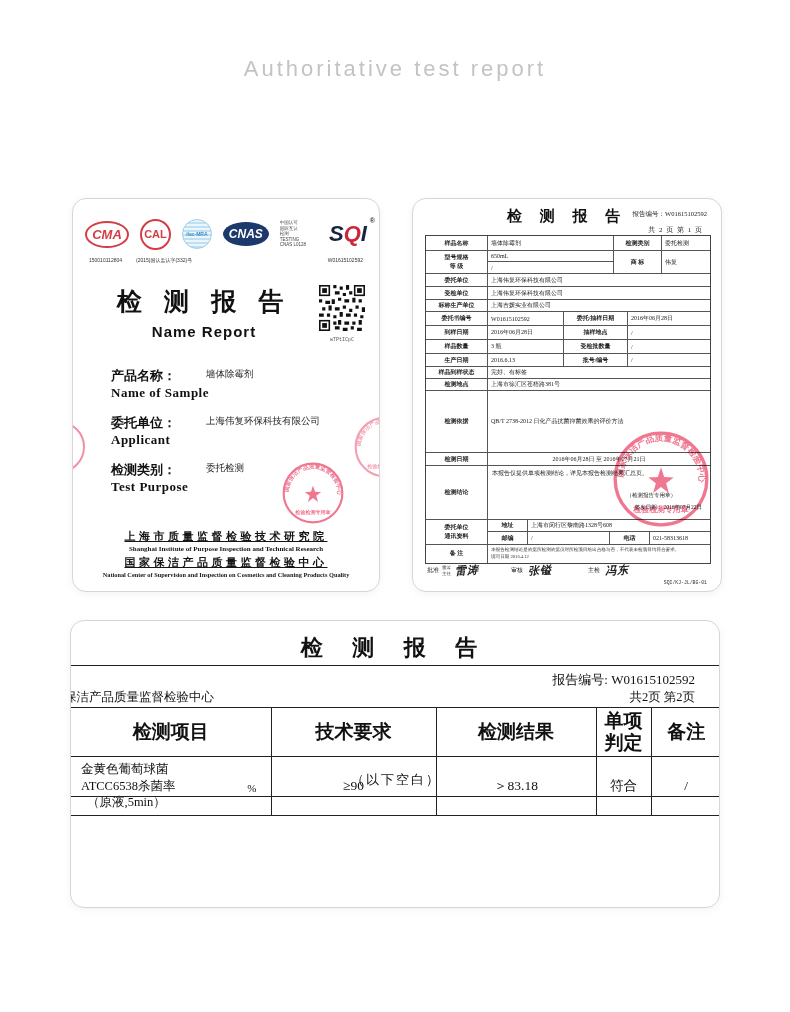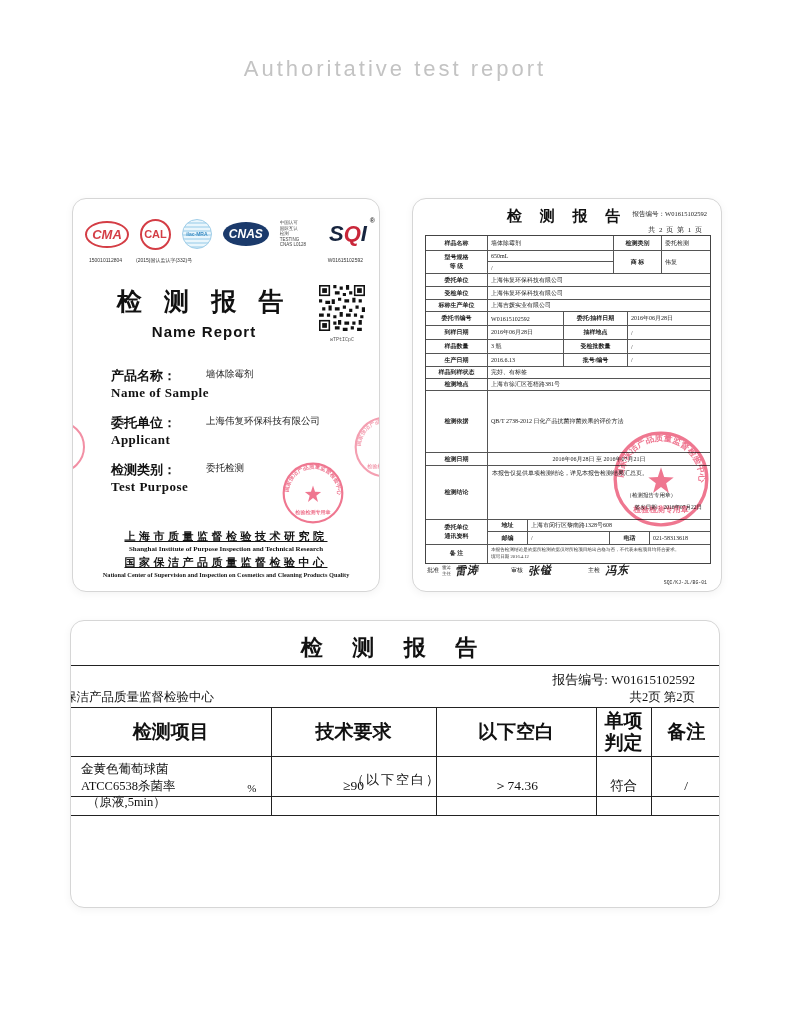--- a/index.html
+++ b/index.html
@@ -341,33 +341,33 @@
         <col style="width:200px">
         <col style="width:165px">
         <col style="width:160px">
         <col style="width:55px">
         <col style="width:70px">
       </colgroup>
     <tbody>
         <tr>
       <td class="sth no-l">检测项目</td>
       <td class="sth">技术要求</td>
-      <td class="sth">以下空白</td>
+      <td class="sth">检测结果</td>
       <td class="sth wrap">单项判定</td>
       <td class="sth no-r">备注</td>
     </tr>
     <tr>
       <td class="sitem no-l">
         <div>金黄色葡萄球菌</div>
         <div>ATCC6538杀菌率</div>
         <div style="padding-left:6px;">（原液,5min）</div>
         <span class="unit">%</span>
       </td>
       <td class="sctr">≥90</td>
-      <td class="sctr">＞74.36</td>
+      <td class="sctr">＞83.18</td>
       <td class="sctr">符合</td>
       <td class="sctr no-r">/</td>
     </tr>
   </tbody>
     </table>
 
   <div class="blank-row">
     <div class="blank-note">（以下空白）</div>
   </div>
 </div>

